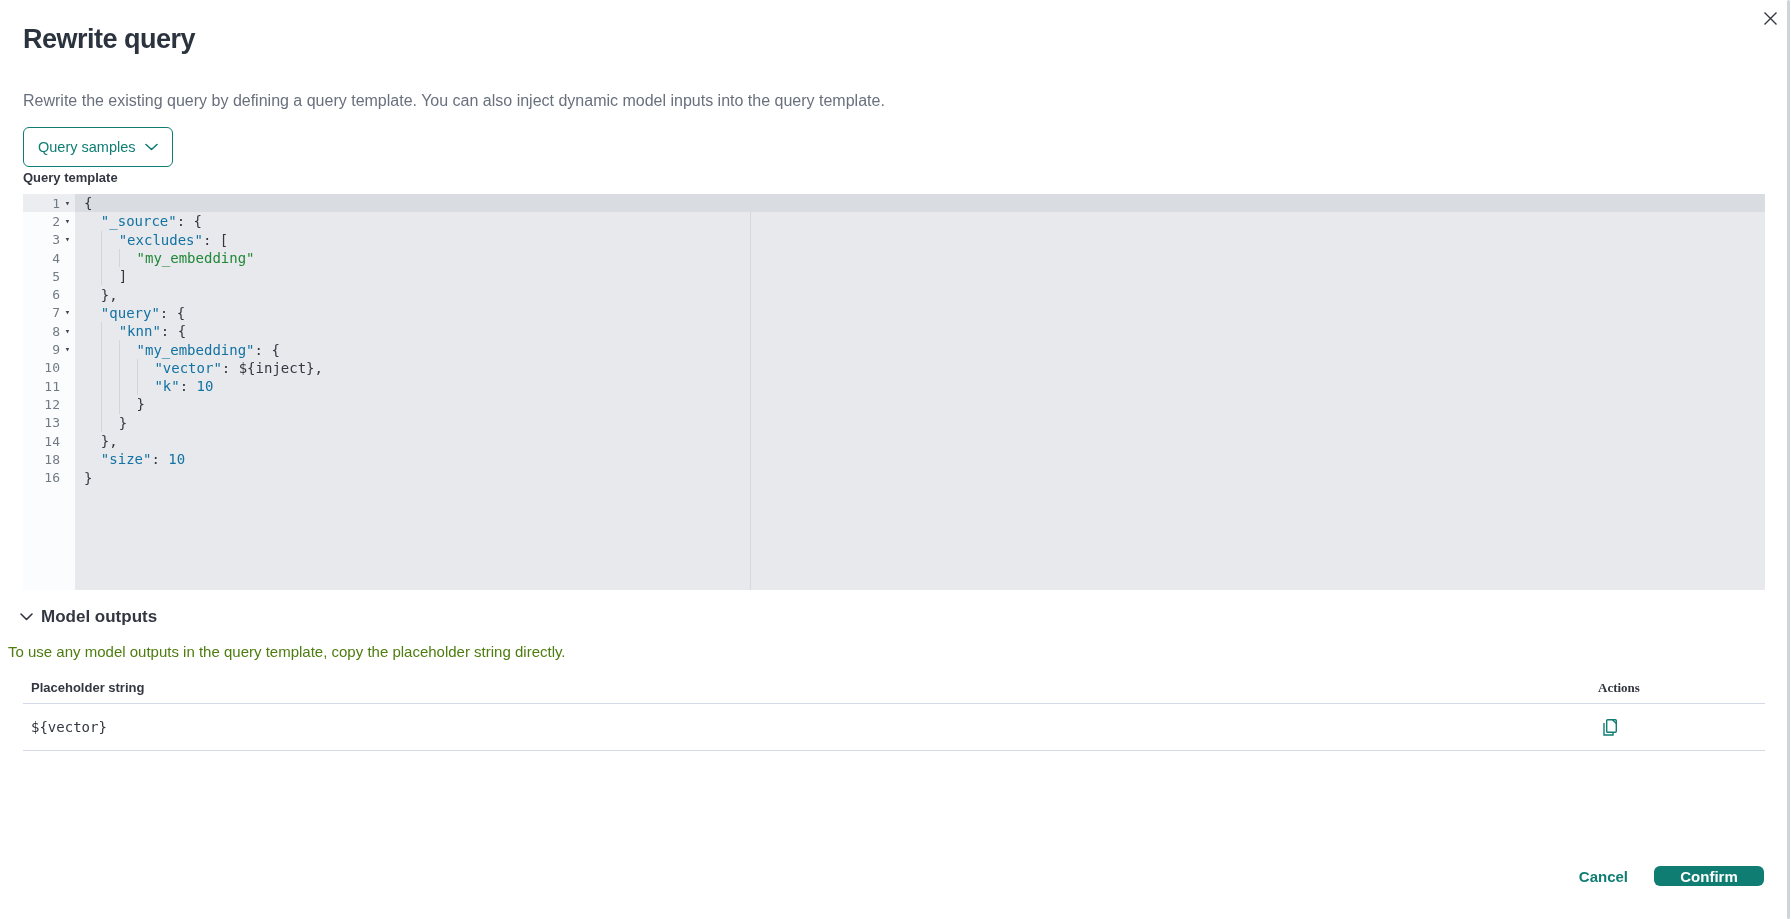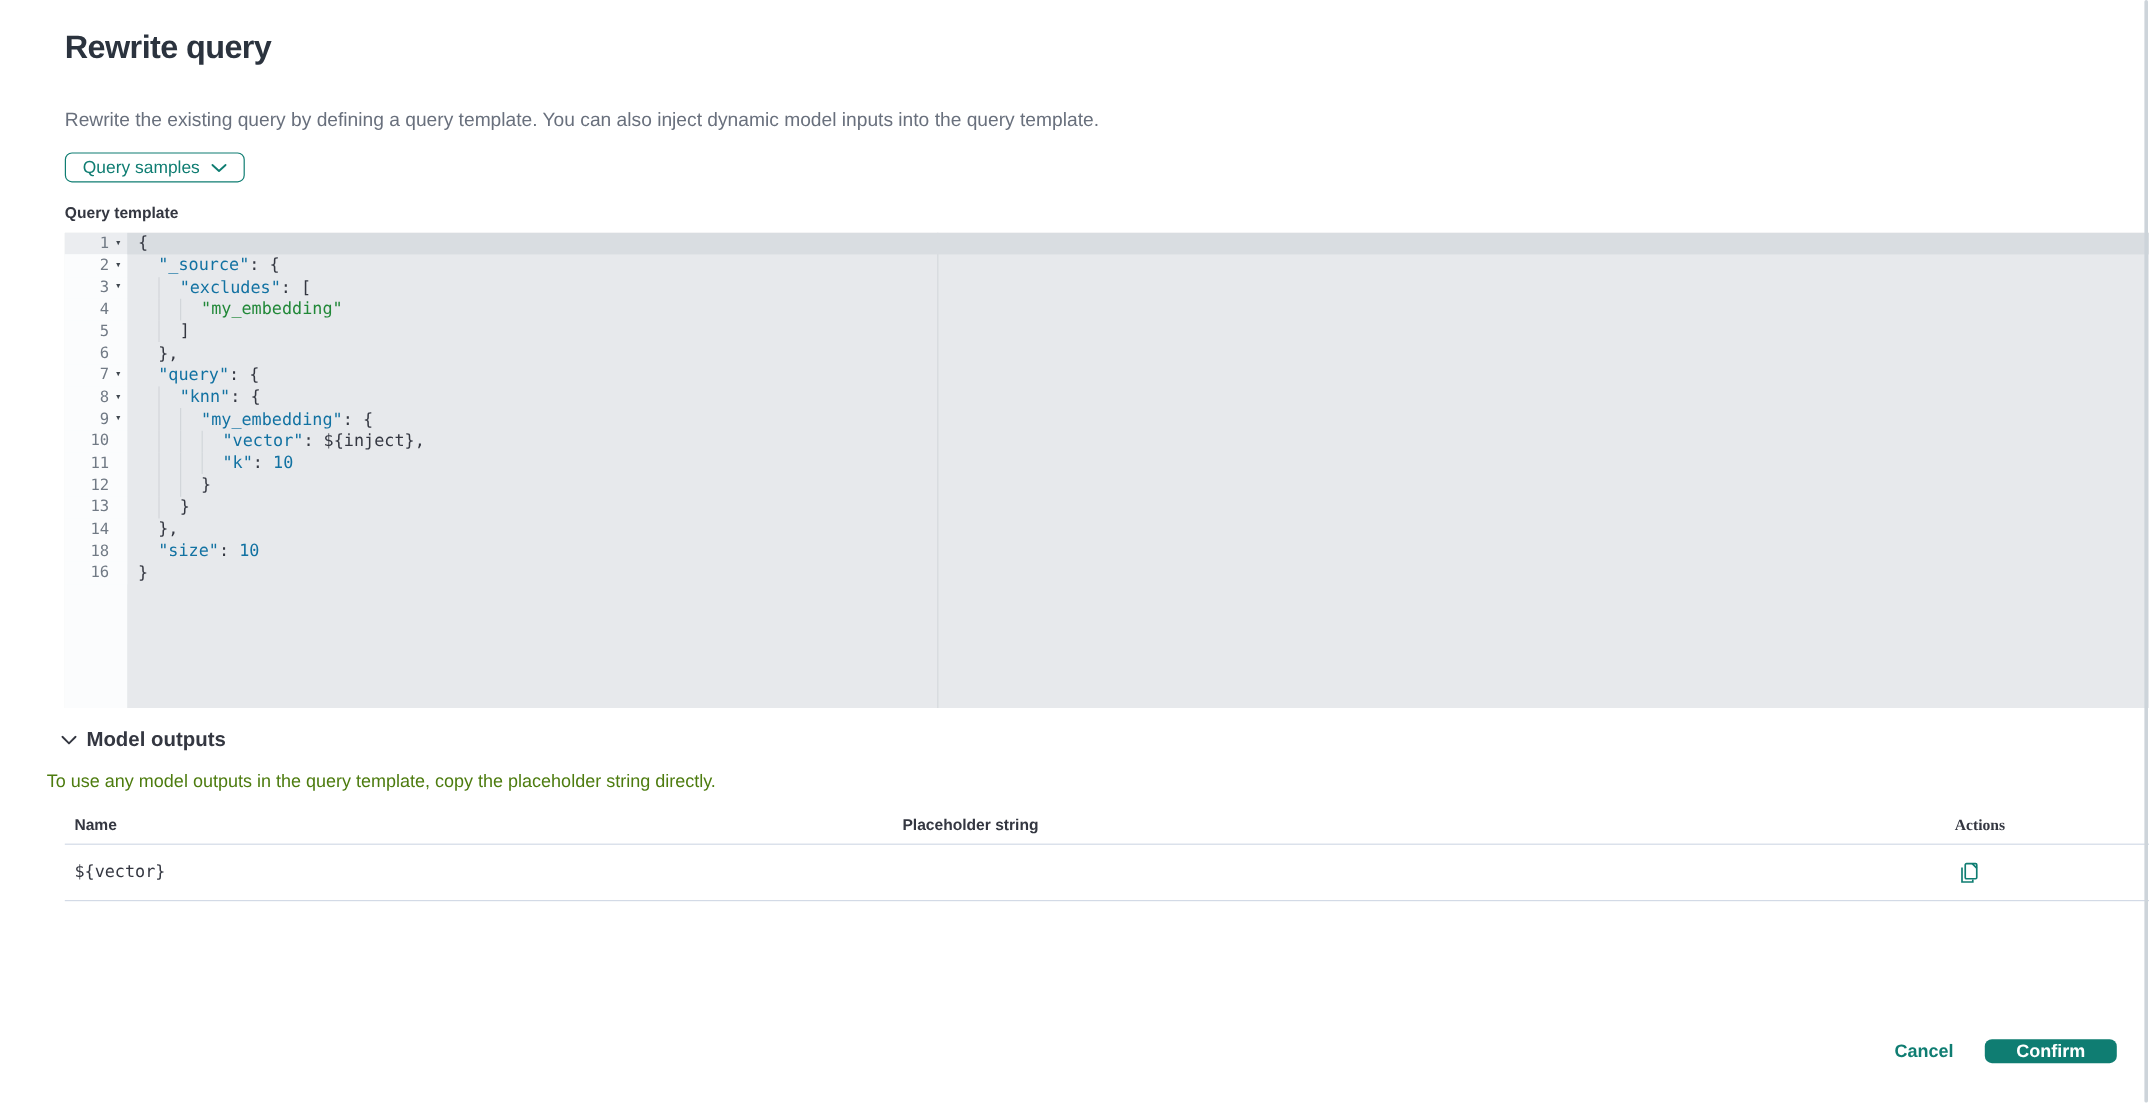--- a/index.html
+++ b/index.html
@@ -3,29 +3,29 @@
 <meta charset="utf-8">
 <style>
   html,body{margin:0;padding:0;}
   body{
     width:1791px;height:919px;position:relative;overflow:hidden;
     background:#ffffff;
     font-family:"Liberation Sans", sans-serif;
     color:#343741;
     -webkit-font-smoothing:antialiased;
   }
-  .abs{position:absolute;margin-left:31px;}
+  .abs{position:absolute;}
 
   
   .modal-title{left:23px;top:24px;font-size:27px;font-weight:600;color:#2b333e;letter-spacing:-0.5px;}
   .modal-desc{left:23px;top:92px;font-size:16px;color:#69707d;}
 
   
   .qs-btn{
-    left:23px;top:127px;height:25px;padding:0 14px;
+    left:23px;top:127px;height:40px;padding:0 14px;
     display:flex;align-items:center;gap:9px;
     border:1px solid #0f7d72;border-radius:6px;background:#fff;
     color:#0f7d72;font-size:14.5px;font-weight:500;cursor:pointer;
     font-family:"Liberation Sans", sans-serif;
   }
 
   .field-label{left:23px;top:170px;font-size:13px;font-weight:700;color:#343741;}
 
   
   .editor{
@@ -231,21 +231,20 @@
 <div class="abs accordion-head">
   <svg width="13" height="8" viewBox="0 0 13 8">
     <path d="M1 1 L6.5 6.5 L12 1" stroke="#343741" stroke-width="1.6" fill="none" stroke-linecap="round" stroke-linejoin="round"></path>
   </svg>
   <span class="accordion-title">Model outputs</span>
 </div>
 <div class="abs section-desc">To use any model outputs in the query template, copy the placeholder string directly.</div>
 
 <div class="abs mo-table">
   <div class="t-row t-head">
-    <div class="col-name th">Name</div>
     <div class="col-ph th">Placeholder string</div>
     <div class="col-actions th">Actions</div>
   </div>
   <div>
       <div class="t-row t-body-row">
         <div class="col-ph td mono">${vector}</div>
         <div class="col-actions">
           <button class="icon-btn">
             <svg width="17" height="19" viewBox="0 0 17 19">
               <path d="M2 5 L2 17 L11 17 L11 15" fill="none" stroke="#0f7d72" stroke-width="1.4"></path>

